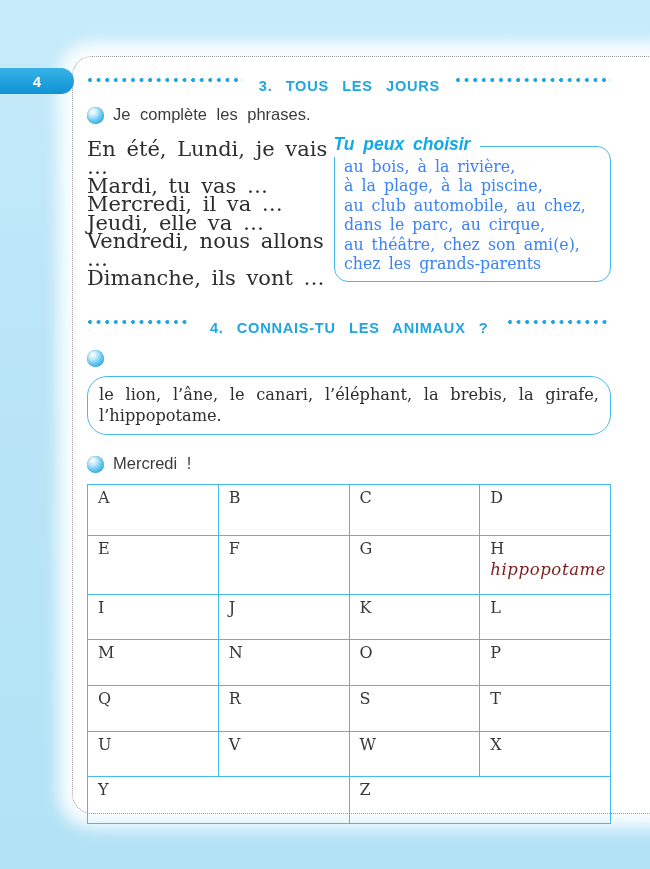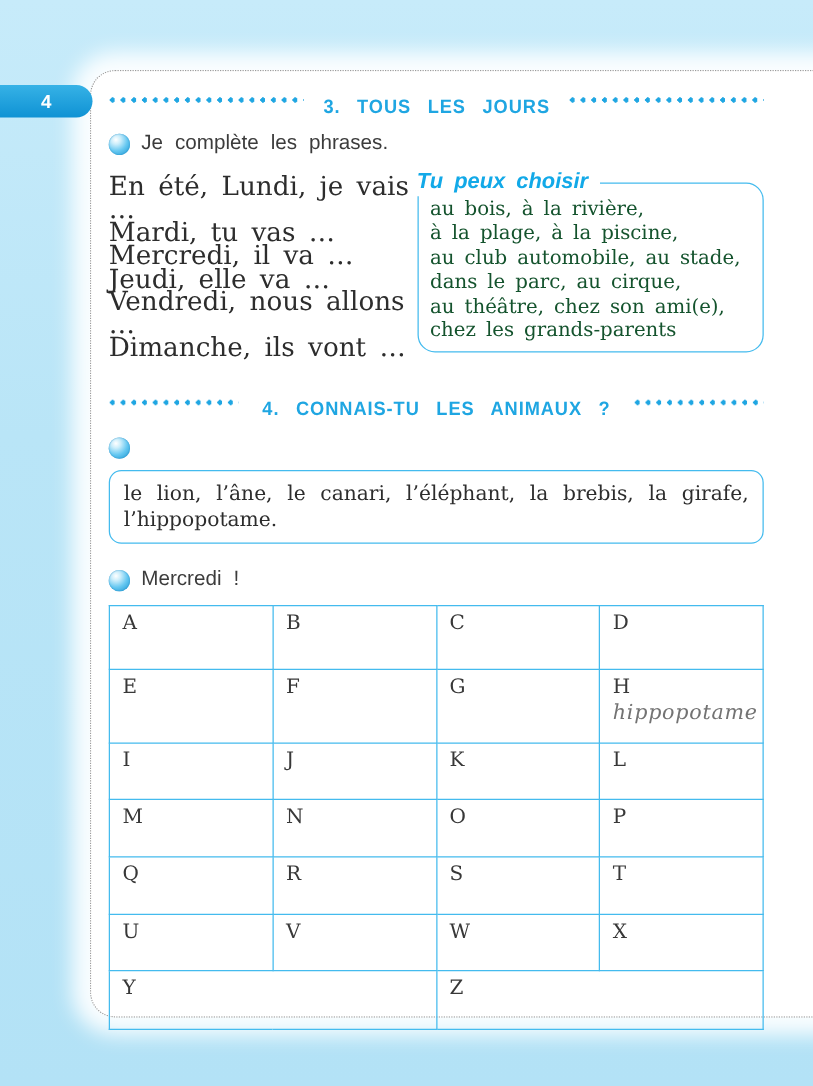--- a/index.html
+++ b/index.html
@@ -117,28 +117,28 @@
     font-style: italic;
     font-weight: bold;
     font-size: 17.5px;
     word-spacing: 4px;
     white-space: nowrap;
   }
   .choicebox-line {
     font-family: "DejaVu Serif", serif;
     font-size: 15.8px;
     line-height: 19.4px;
-    color: #14532d;
+    color: #3b82f6;
     word-spacing: 3px;
   }
 
   .wordbox {
     margin-top: 9px;
     border: 1.6px solid #44bbee;
-    border-radius: 10px;
+    border-radius: 20px;
     padding: 7px 11px 8px 11px;
     font-family: "DejaVu Serif", serif;
     font-size: 16.2px;
     line-height: 21px;
     color: #2d2d2d;
     word-spacing: 5px;
     box-sizing: border-box;
   }
   .wordbox .justify-line { text-align: justify; text-align-last: justify; }
 
@@ -162,21 +162,21 @@
   tr.r2 td { height: 55px; }
   tr.r3 td { height: 41px; }
   tr.r4 td { height: 42px; }
   tr.r5 td { height: 42px; }
   tr.r6 td { height: 41px; }
   tr.r7 td { height: 43px; }
   .handwriting {
     font-style: italic;
     font-size: 16.5px;
     letter-spacing: 0.6px;
-    color: #737373;
+    color: #7f1d1d;
     margin-top: 2px;
   }
 </style>
 </head>
 <body>
 
 <div class="page-tab">
   <span>4</span>
 </div>
 
@@ -201,21 +201,21 @@
         <p>Mercredi, il va …</p>
         <p>Jeudi, elle va …</p>
         <p>Vendredi, nous allons …</p>
         <p>Dimanche, ils vont …</p>
       </div>
       <div class="choice-wrap">
         <div class="choicebox">
           <span class="choicebox-title">Tu peux choisir</span>
           <div class="choicebox-line">au bois, à la rivière,</div>
           <div class="choicebox-line">à la plage, à la piscine,</div>
-          <div class="choicebox-line">au club automobile, au stade,</div>
+          <div class="choicebox-line">au club automobile, au chez,</div>
           <div class="choicebox-line">dans le parc, au cirque,</div>
           <div class="choicebox-line">au théâtre, chez son ami(e),</div>
           <div class="choicebox-line">chez les grands-parents</div>
         </div>
       </div>
     </div>
 
     <div class="section-heading" style="margin-top: 32px;">
       <span class="leader"></span>
       <span class="section-title">4. CONNAIS-TU LES ANIMAUX ?</span>

